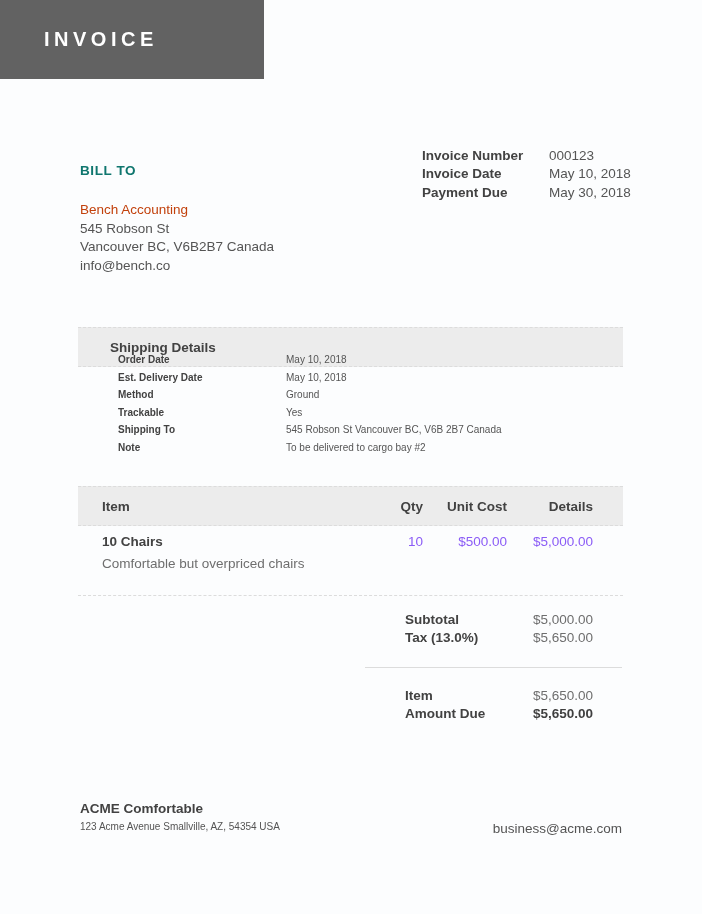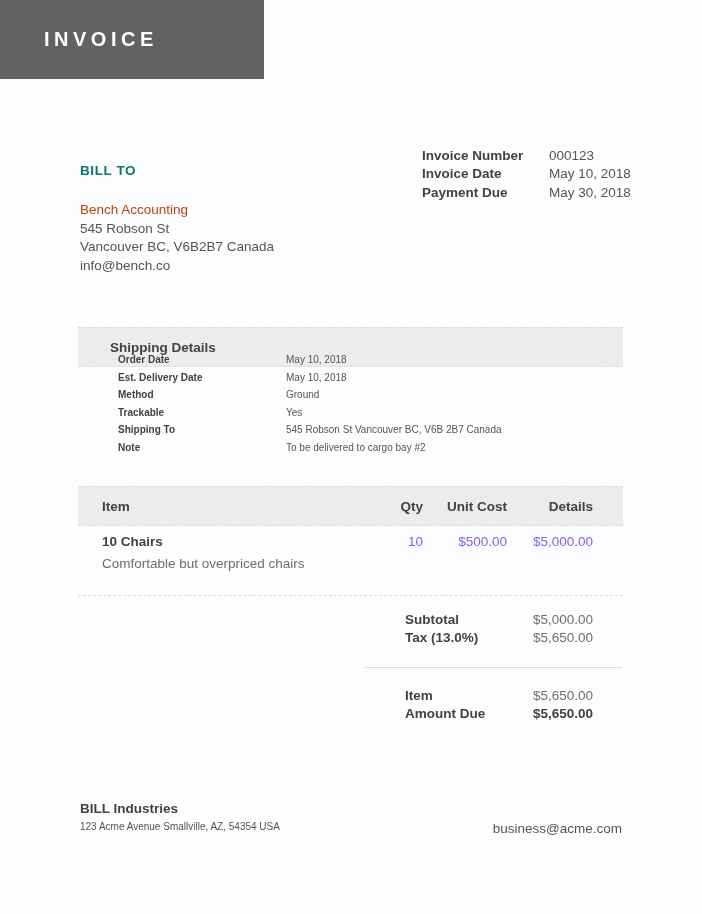--- a/index.html
+++ b/index.html
@@ -227,18 +227,18 @@
       <span class="total-label">Item</span>
       <span class="total-value">$5,650.00</span>
     </div>
     <div class="total-row">
       <span class="total-label">Amount Due</span>
       <span class="total-value strong">$5,650.00</span>
     </div>
   </section>
 
   <footer>
-    <div class="footer-company">BILL Industries</div>
+    <div class="footer-company">ACME Comfortable</div>
     <div class="footer-address">123 Acme Avenue Smallville, AZ, 54354 USA</div>
     <div class="footer-email">business@acme.com</div>
   </footer>
 
 </div>
 
 </body></html>

